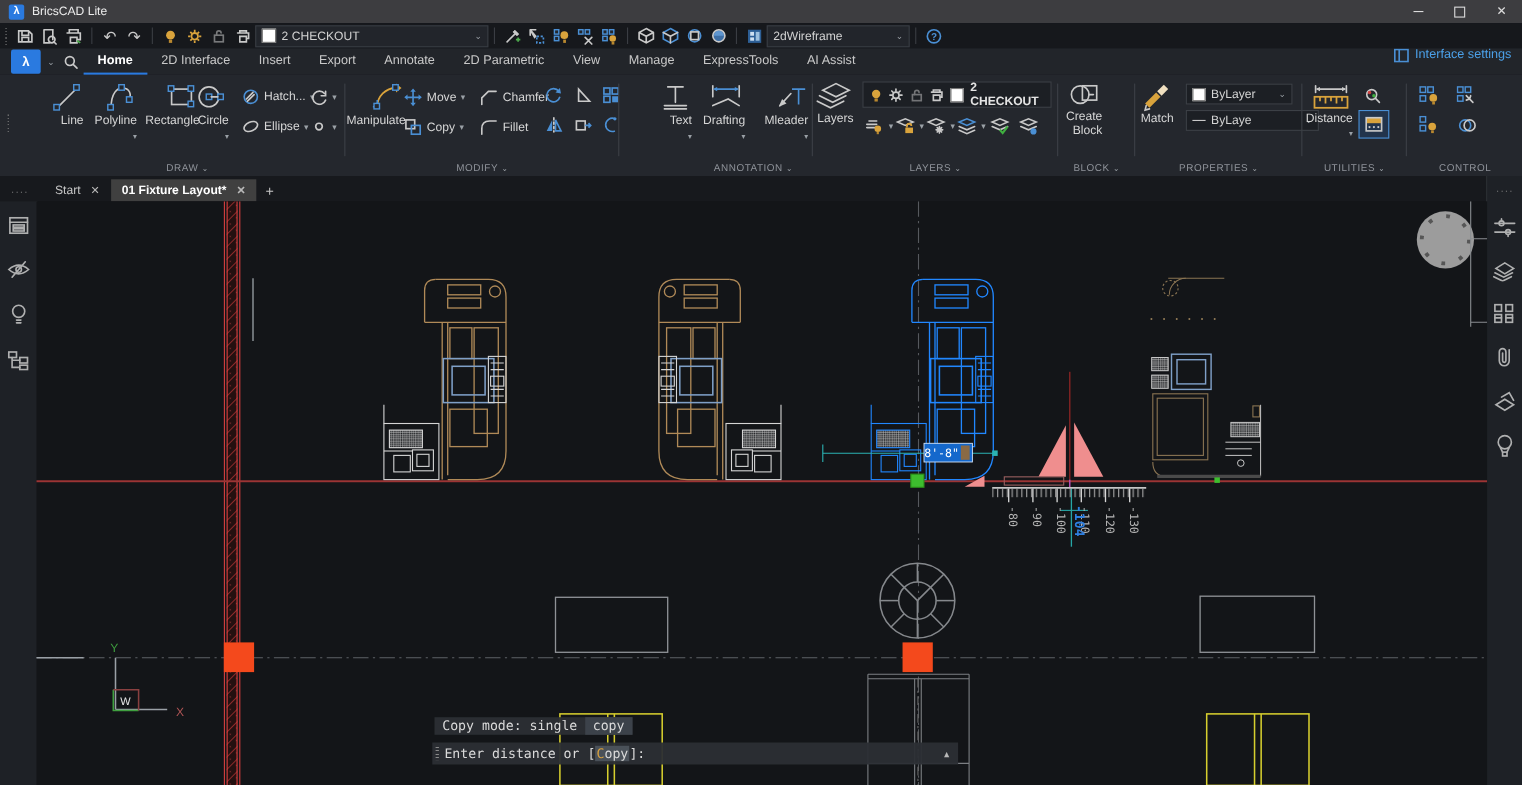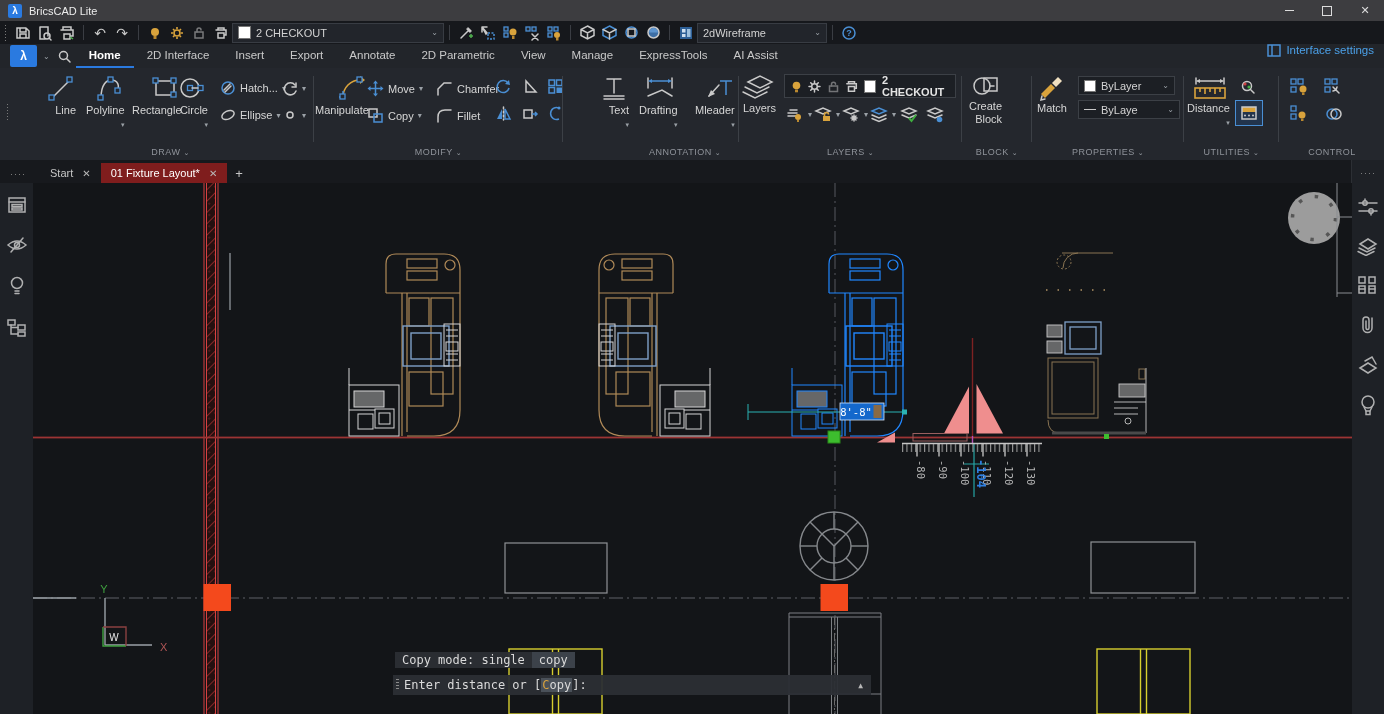--- a/index.html
+++ b/index.html
@@ -36,21 +36,21 @@
   .bb .chev{font-size:7px;margin-top:1px}
   .srow{position:absolute;display:flex;align-items:center;gap:4px;font-size:11px;color:#d6d6d6}
   svg{display:block}
   .s{stroke:#c9c9c9;fill:none;stroke-width:1.5;stroke-linecap:round}
   .sb{stroke:#4a8fd4;fill:none;stroke-width:1.5}
   .nf{fill:#24272d;stroke:#4a8fd4;stroke-width:1.3}
   .yl{stroke:#d9a33c;fill:none;stroke-width:1.6}
   
   #docbar{left:0;top:160px;width:1384px;height:23px;background:#17191d;display:flex;align-items:flex-end;font-size:11px}
   .dtab{height:20px;display:flex;align-items:center;padding:0 10px;gap:9px;color:#c6c6c6}
-  .dtab.active{background:#7f1d1d;color:#fff;font-weight:normal}
+  .dtab.active{background:#404040;color:#fff;font-weight:bold}
   .dx{font-size:10px;color:#b9b9b9}
   
   #leftbar{left:0;top:183px;width:33px;height:531px;background:#1e2126;border-right:1px solid #2c2f34;display:flex;flex-direction:column;align-items:center;gap:20px;padding-top:12px}
   #rightbar{right:0;top:160px;width:32px;height:554px;background:#1e2126;border-left:1px solid #2c2f34;display:flex;flex-direction:column;align-items:center;gap:19px;padding-top:8px}
   .sicon{opacity:.85}
   
   #canvas{left:33px;top:183px;width:1319px;height:531px;background:#131518}
   
   .cmd{font-family:"DejaVu Sans Mono",monospace;font-size:12px;color:#dadada;z-index:5}
   #cmdhist{left:395px;top:652px;height:16px;background:rgba(43,46,52,.95);display:flex;align-items:center;padding:0 0 0 7px}
@@ -526,21 +526,21 @@
           <path d="M17,11 l6,-6 4,4 -6,6 z" fill="#f0e0c0"></path>
           <path class="s" d="M10,27 l-4,1 1,-4" stroke-width="1"></path>
         </svg>
       <span>Match</span>
     </div>
     <div style="position:absolute;left:45px;top:8px;width:97px;height:19px;border:1px solid #3c4046;background:#1c1f24;display:flex;align-items:center;gap:5px;padding:0 5px;box-sizing:border-box;font-size:11px">
       <span class="swatch" style="width:10px;height:10px"></span>
       <span>ByLayer</span>
       <span class="chev" style="margin-left:auto">⌄</span>
     </div>
-    <div style="position:absolute;left:45px;top:32px;width:102px;height:19px;border:1px solid #3c4046;background:#1c1f24;display:flex;align-items:center;gap:5px;padding:0 5px;box-sizing:border-box;font-size:11px">
+    <div style="position:absolute;left:45px;top:32px;width:121px;height:19px;border:1px solid #3c4046;background:#1c1f24;display:flex;align-items:center;gap:5px;padding:0 5px;box-sizing:border-box;font-size:11px">
       <span style="width:12px;height:1px;background:#c9c9c9"></span>
       <span>ByLaye</span>
       <span class="chev" style="margin-left:auto">⌄</span>
     </div>
     <div class="plabel"><span>PROPERTIES</span><span class="chev">⌄</span></div>
   </div>
   <div class="psep" style="left:1183px"></div>
 
   <div class="panel" style="left:1185px;width:93px">
     <div class="bb" style="left:2px">

